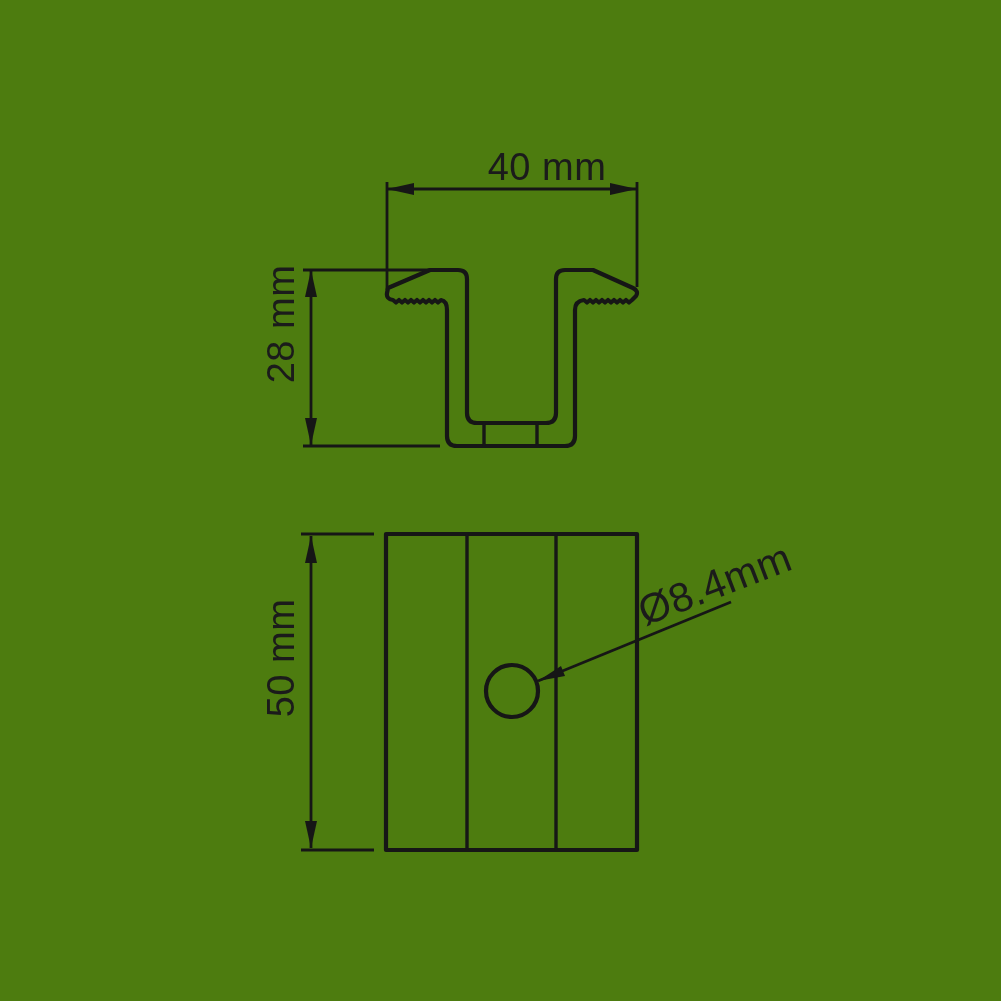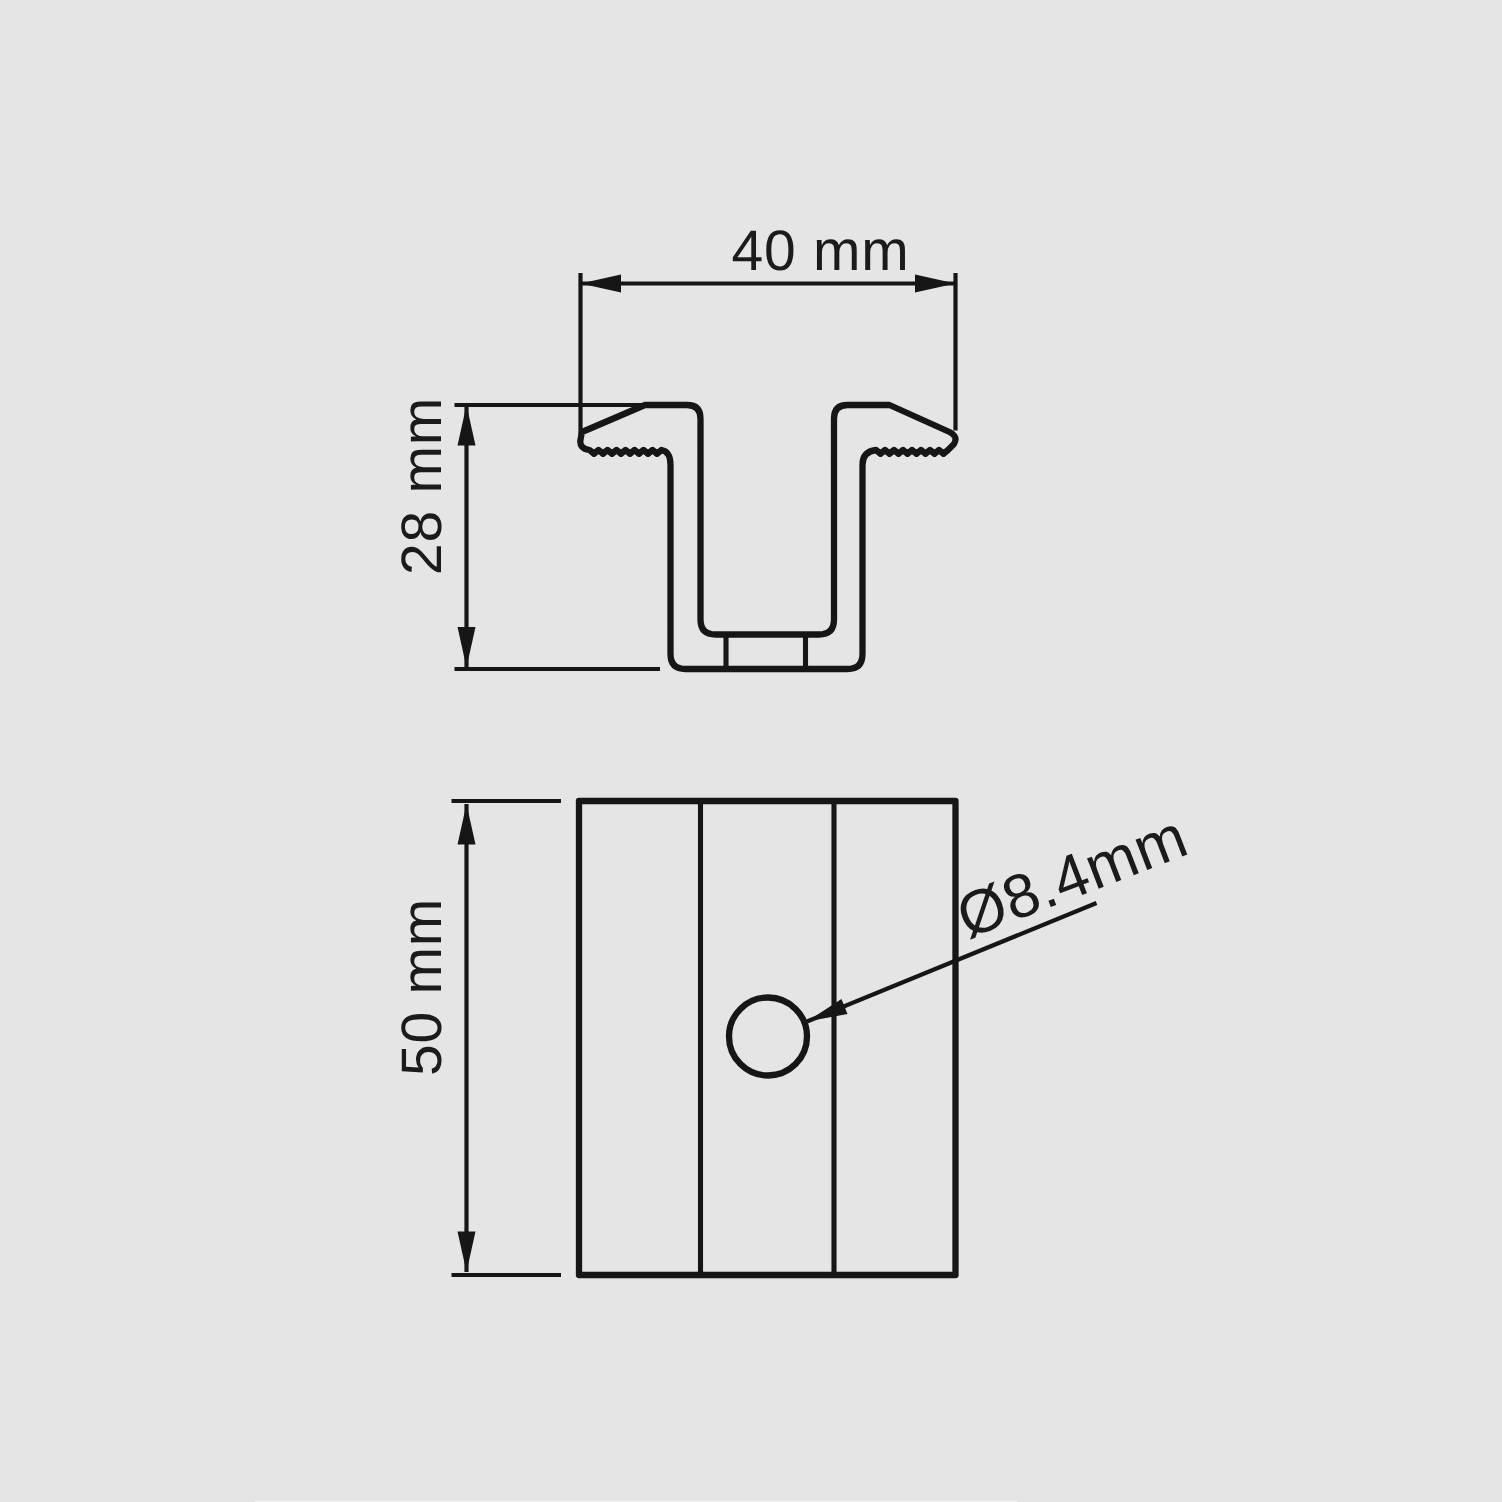--- a/index.html
+++ b/index.html
@@ -4,21 +4,21 @@
 <style>
   html, body {
     margin: 0;
     padding: 0;
     background: #ffffff;
   }
   .canvas {
     position: relative;
     width: 1001px;
     height: 1001px;
-    background: #e5e5e5;
+    background: #4d7c0f;
     overflow: hidden;
   }
   svg {
     display: block;
   }
   .outline {
     fill: none;
     stroke: #161616;
     stroke-width: 4.2;
     stroke-linejoin: round;

